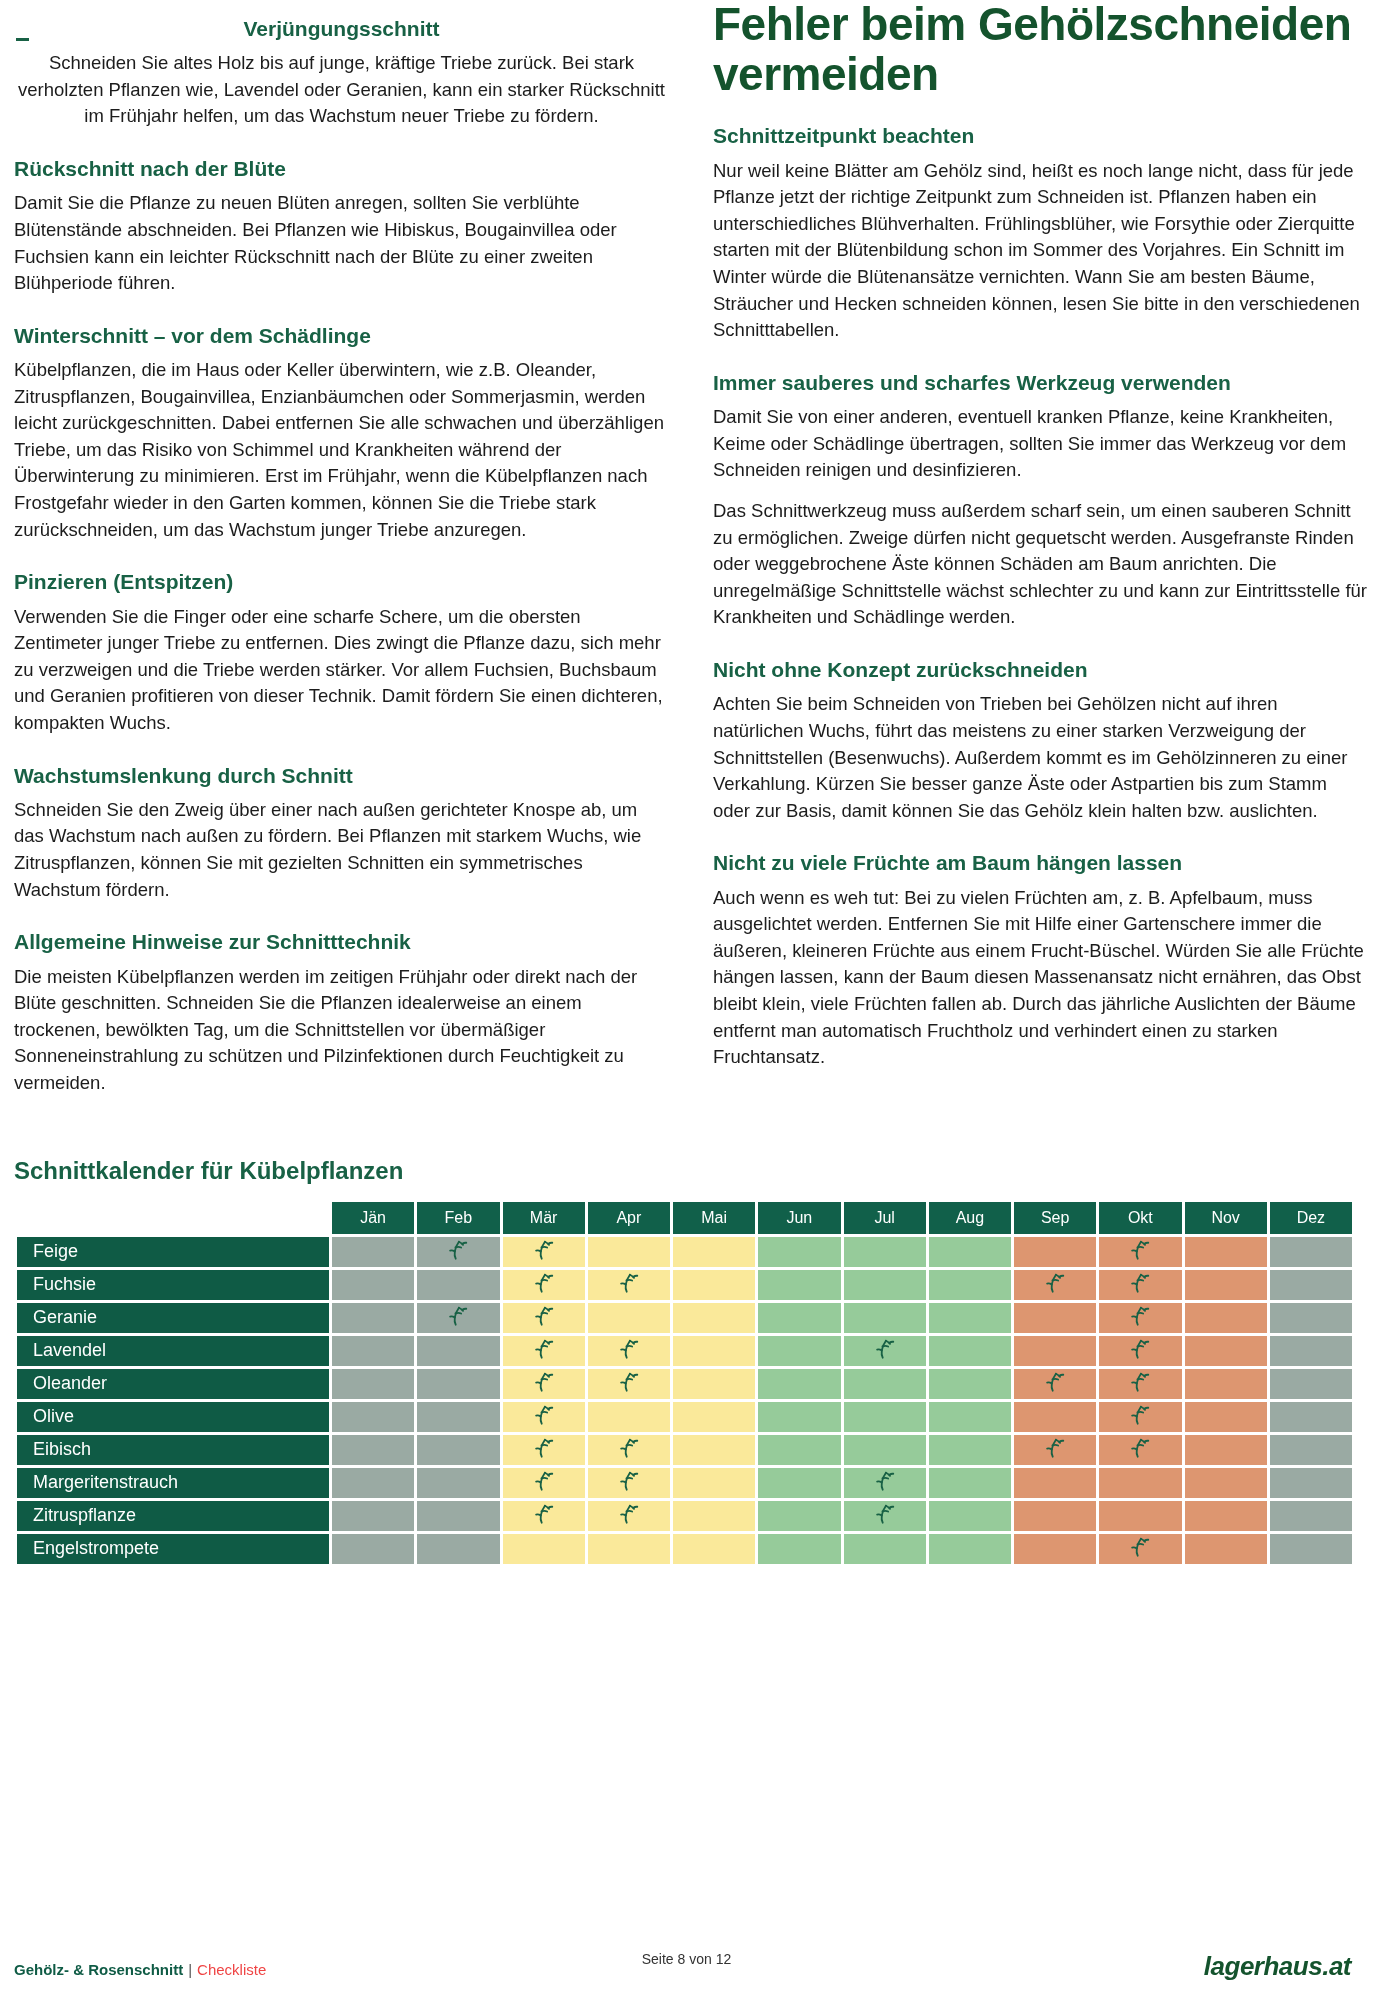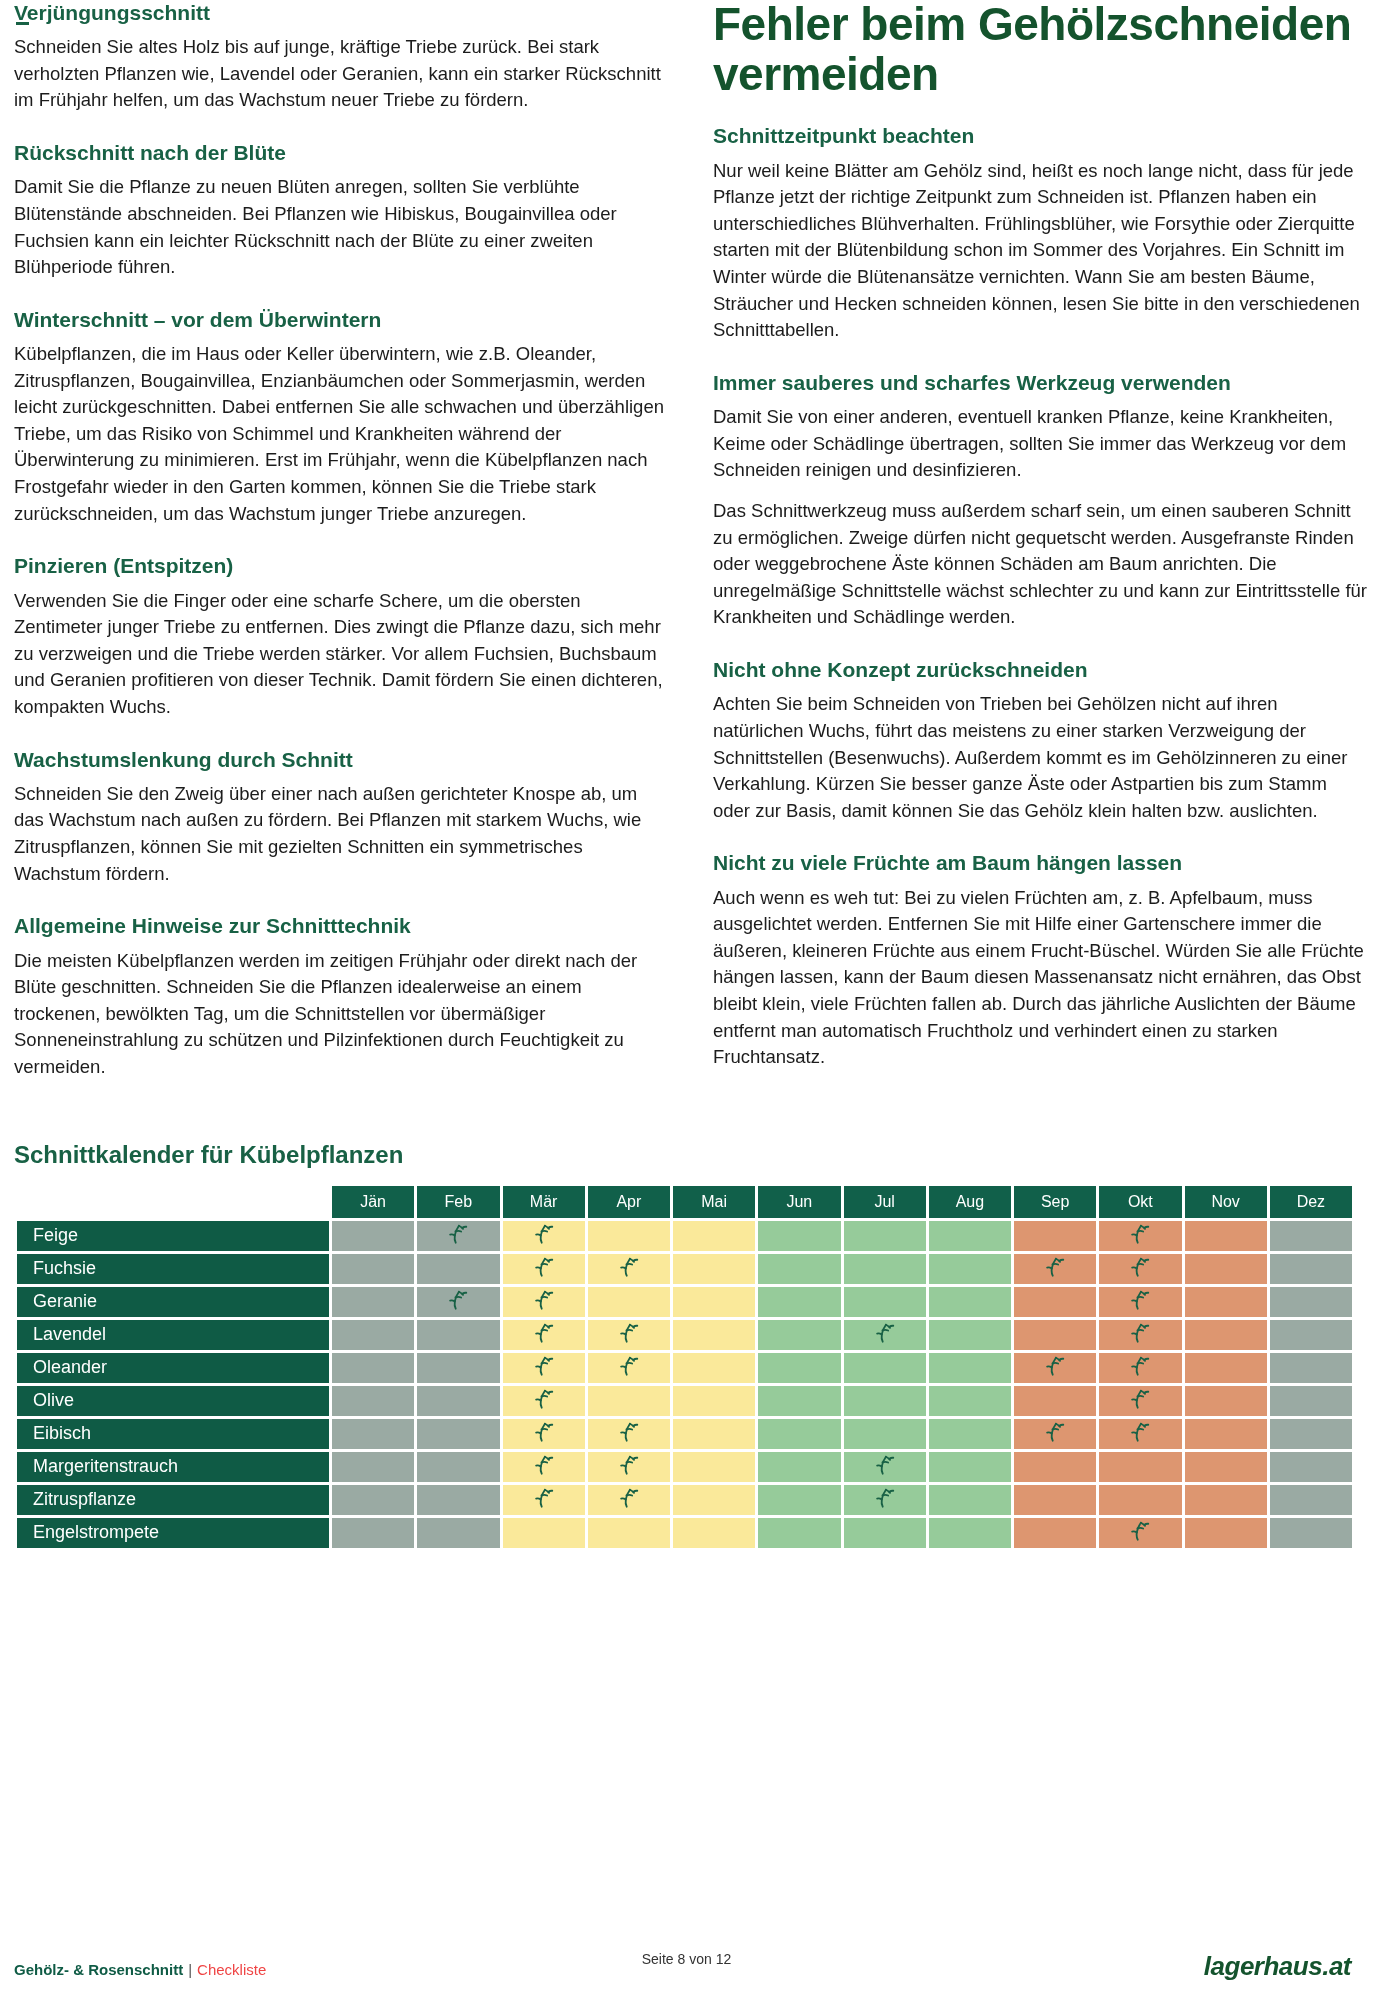--- a/index.html
+++ b/index.html
@@ -45,21 +45,21 @@
     letter-spacing: -0.5px;
   }
   h2.section-head {
     font-size: 21px;
     line-height: 1.2;
     font-weight: 700;
     color: #186145;
     margin: 0 0 9px 0;
   }
   .sec { margin-bottom: 26px; }
-  .sec:first-child { margin-top: 0; }
+  .sec:first-child { margin-top: 16px; text-align: center; }
   p.body {
     font-size: 18.5px;
     line-height: 1.44;
     margin: 0 0 14px 0;
     color: #1c1c1c;
   }
   p.body:last-child { margin-bottom: 0; }
 
   .first-head-wrap { position: relative; }
   .first-head-wrap .cursor-mark {
@@ -177,21 +177,21 @@
         <h2 class="section-head">Verjüngungsschnitt</h2>
         <p class="body">Schneiden Sie altes Holz bis auf junge, kräftige Triebe zurück. Bei stark verholzten Pflanzen wie, Lavendel oder Geranien, kann ein starker Rückschnitt im Frühjahr helfen, um das Wachstum neuer Triebe zu fördern.</p>
       </div>
 
       <div class="sec">
         <h2 class="section-head">Rückschnitt nach der Blüte</h2>
         <p class="body">Damit Sie die Pflanze zu neuen Blüten anregen, sollten Sie verblühte Blütenstände abschneiden. Bei Pflanzen wie Hibiskus, Bougainvillea oder Fuchsien kann ein leichter Rückschnitt nach der Blüte zu einer zweiten Blühperiode führen.</p>
       </div>
 
       <div class="sec">
-        <h2 class="section-head">Winterschnitt – vor dem Überwintern</h2>
+        <h2 class="section-head">Winterschnitt – vor dem Schädlinge</h2>
         <p class="body">Kübelpflanzen, die im Haus oder Keller überwintern, wie z.B. Oleander, Zitruspflanzen, Bougainvillea, Enzianbäumchen oder Sommerjasmin, werden leicht zurückgeschnitten. Dabei entfernen Sie alle schwachen und überzähligen Triebe, um das Risiko von Schimmel und Krankheiten während der Überwinterung zu minimieren. Erst im Frühjahr, wenn die Kübelpflanzen nach Frostgefahr wieder in den Garten kommen, können Sie die Triebe stark zurückschneiden, um das Wachstum junger Triebe anzuregen.</p>
       </div>
 
       <div class="sec">
         <h2 class="section-head">Pinzieren (Entspitzen)</h2>
         <p class="body">Verwenden Sie die Finger oder eine scharfe Schere, um die obersten Zentimeter junger Triebe zu entfernen. Dies zwingt die Pflanze dazu, sich mehr zu verzweigen und die Triebe werden stärker. Vor allem Fuchsien, Buchsbaum und Geranien profitieren von dieser Technik. Damit fördern Sie einen dichteren, kompakten Wuchs.</p>
       </div>
 
       <div class="sec">
         <h2 class="section-head">Wachstumslenkung durch Schnitt</h2>

